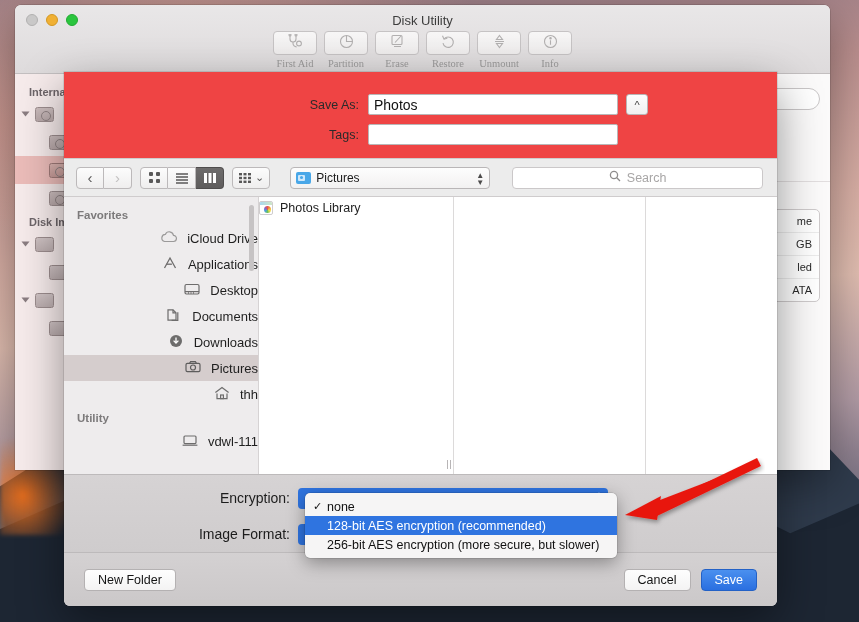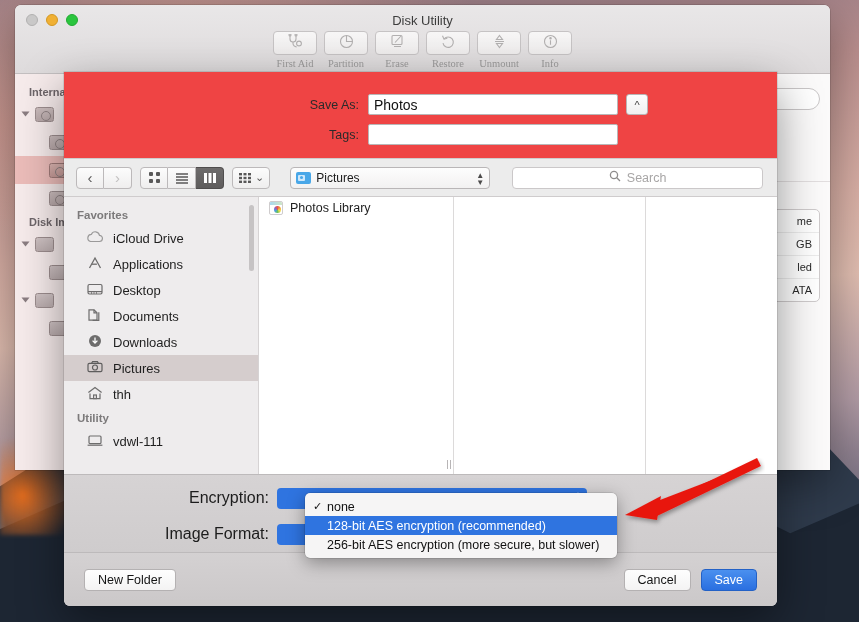--- a/index.html
+++ b/index.html
@@ -194,50 +194,50 @@
 
   #browser { flex:1; display:flex; background:#fff; min-height:0; }
   #fav-pane {
     width:195px; flex:0 0 195px; background:#eeeced;
     border-right:1px solid #d6d3d4; padding-top:7px;
     overflow:hidden; position:relative;
   }
   .fav-group { font-size:11.5px; font-weight:bold; color:#7c7a7b; padding:5px 12px 4px 13px; }
   .fav-item {
     height:26px; display:flex; align-items:center; gap:9px;
-    padding-left:22px; font-size:13px; color:#1f1f1f;
+    padding-left:22px; font-size:13px; color:#1f1f1f;justify-content:flex-end;
   }
   .fav-item.sel { background:#d5cdcd; }
   .fav-scroll {
     position:absolute; right:4px; top:8px; width:5px; height:66px;
     background:#c6c3c4; border-radius:3px;
   }
   #col1 { width:195px; flex:0 0 195px; border-right:1px solid #dcdada; position:relative; background:#fff; }
   #col2 { width:192px; flex:0 0 192px; border-right:1px solid #dcdada; background:#fff; }
   #col3 { flex:1; background:#fff; }
-  .file-row { height:21px; display:flex; align-items:center; gap:7px; padding-left:10px; font-size:12.5px; color:#1e1e1e; }
+  .file-row { height:21px; display:flex; align-items:center; gap:7px; font-size:12.5px; color:#1e1e1e; }
   .photos-ico {
     width:14px; height:14px; border-radius:2px; background:#fff;
     border:.5px solid #cfcccd; position:relative; overflow:hidden;
   }
   .photos-ico:before { content:""; position:absolute; left:0; top:0; right:0; height:3px;
     background:linear-gradient(90deg,#a8d8f0,#cfe6c8); }
   .photos-ico:after { content:""; position:absolute; left:3.5px; top:4px; width:7px; height:7px;
     border-radius:50%;
     background: conic-gradient(#e8534d, #f2a83b, #f4e04a, #6cc05b, #4aa3e0, #8f63c0, #e8534d); }
   .col-grip { position:absolute; right:0; bottom:4px; width:8px; height:12px;
     display:flex; gap:2px; align-items:center; justify-content:center; }
   .col-grip i { width:1px; height:9px; background:#b8b5b6; display:block; }
 
   #sheet-bottom-panel {
     height:78px; background:linear-gradient(180deg,#d6d3d4,#cfcccd);
     border-top:1px solid #bdbabb; position:relative;
   }
   .opt-row { display:flex; align-items:center; height:26px; margin-top:10px; }
-  .opt-label { width:213px; text-align:right; padding-right:8px; font-size:16px; color:#1c1c1c;padding-left:33px; }
+  .opt-label { width:234px; text-align:right; padding-right:8px; font-size:14px; color:#1c1c1c;padding-left:33px; }
   .popup-stub {
     width:310px; height:21px; background:#2f74e0;
     border-radius:4px; position:relative;
   }
   .popup-stub .chev { position:absolute; right:5px; top:3px; color:#fff; font-size:8px; line-height:7px; text-align:center; }
 
   #sheet-footer {
     height:54px; background:linear-gradient(180deg,#d4d1d2,#cbc8c9);
     border-top:1px solid #bdbabb;
     display:flex; align-items:center; padding:0 20px;

